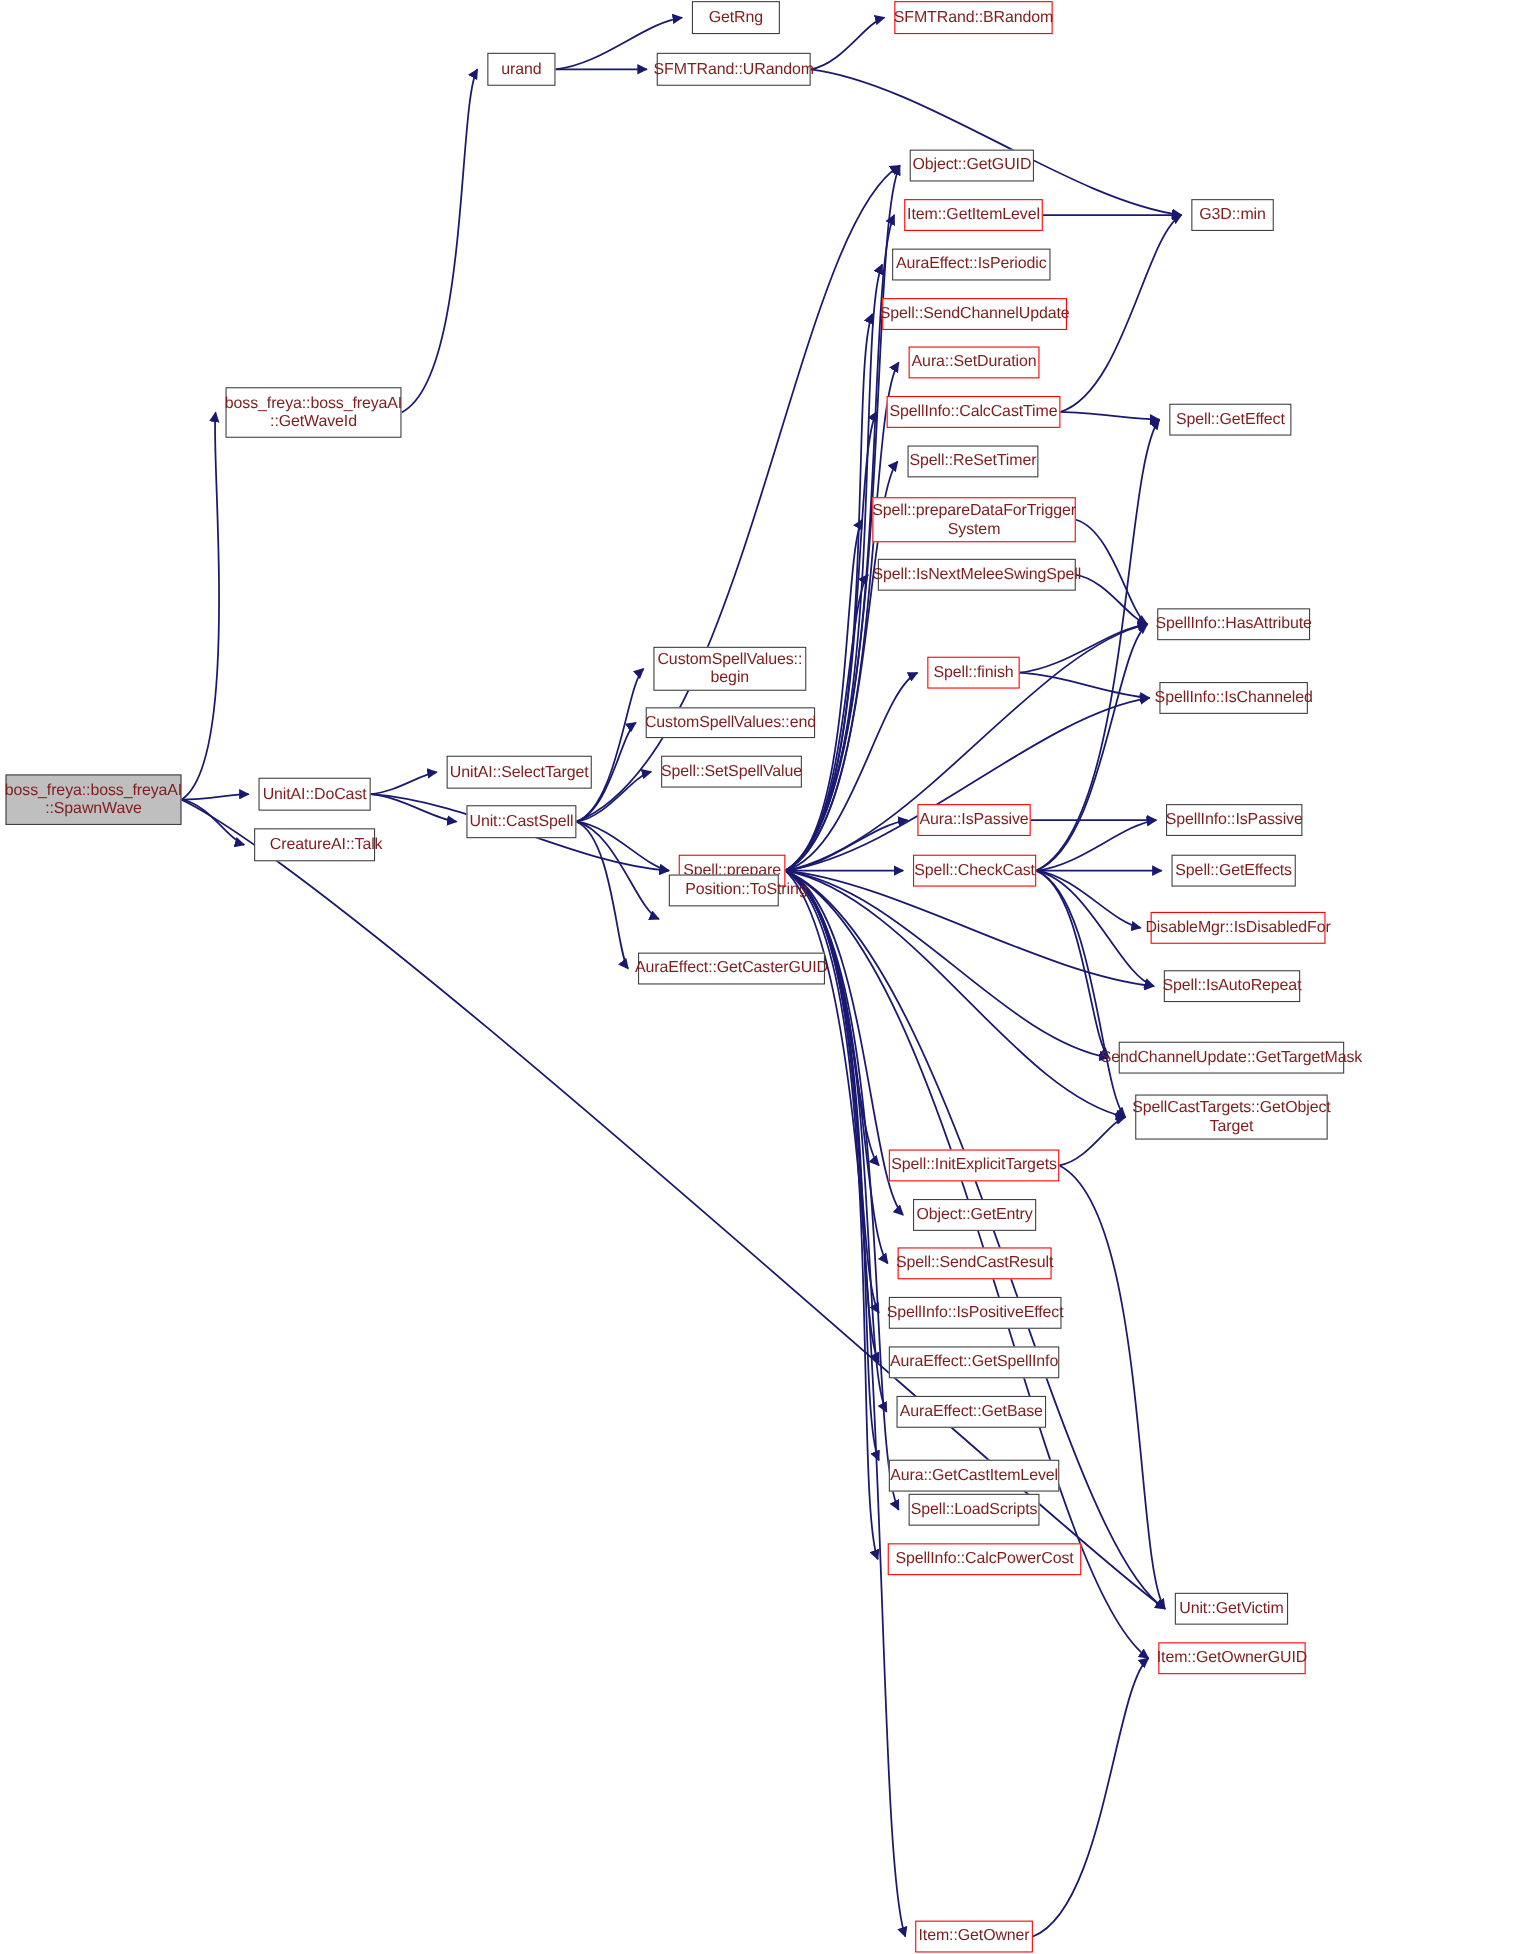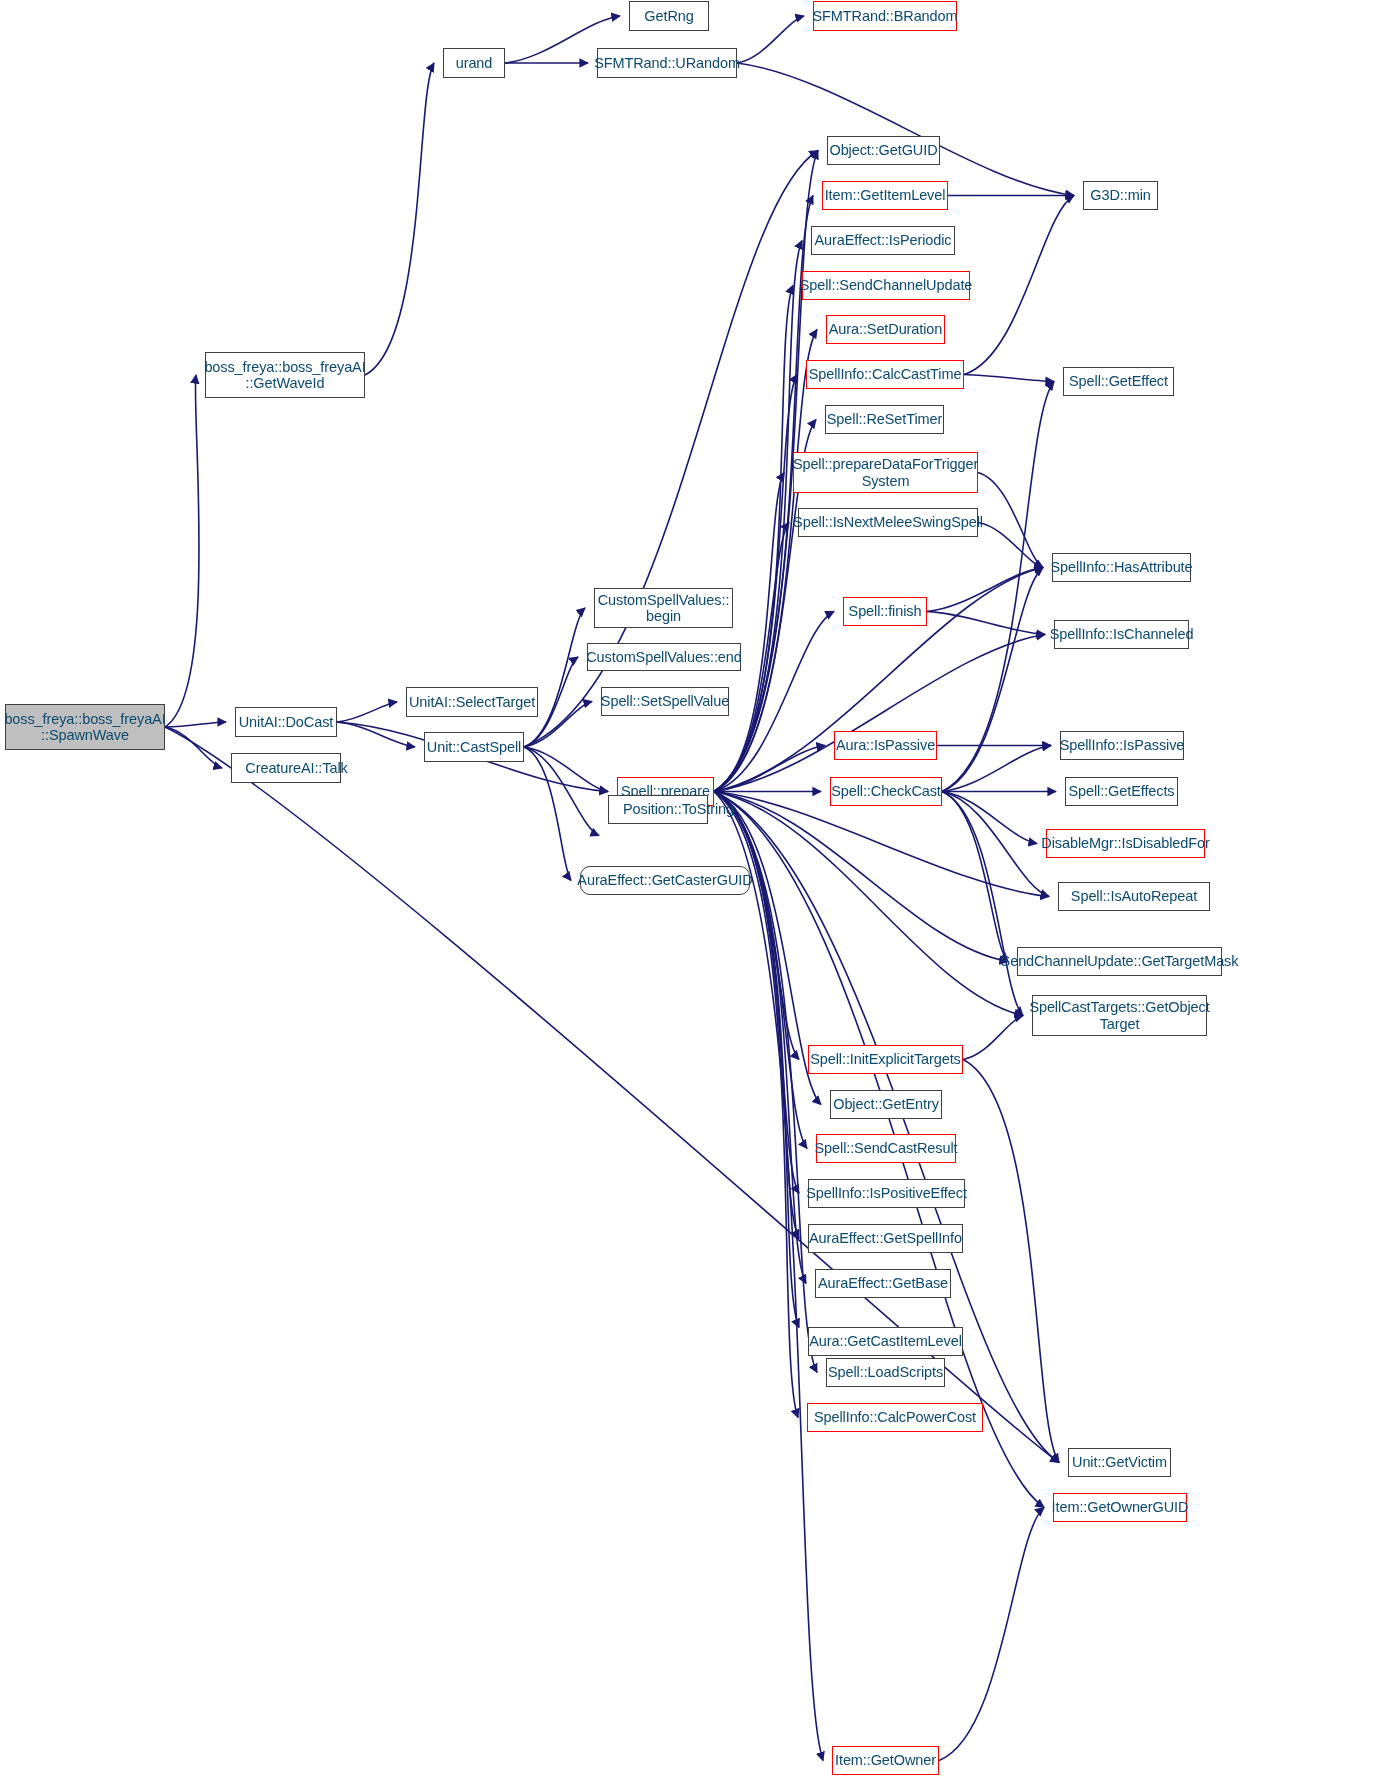--- a/index.html
+++ b/index.html
@@ -27,21 +27,21 @@
   }
   .node {
     position: absolute;
     box-sizing: border-box;
     display: flex;
     align-items: center;
     justify-content: center;
     text-align: center;
     background: #ffffff;
     border: 1px solid #404040;
-    color: #0c4a6e;
+    color: #7f1d1d;
     font-size: 14.5px;
     line-height: 1.12;
     letter-spacing: -0.1px;
     white-space: pre-line;
     padding: 0 3px;
   }
   .node.red {
     border-color: #ff0000;
   }
   .node.root {
@@ -141,21 +141,21 @@
       <div class="node" style="left: 235px; top: 707px; width: 102px; height: 30px;">UnitAI::DoCast</div>
       <div class="node" style="left: 231px; top: 753px; width: 110px; height: 30px; padding-left: 24px;">CreatureAI::Talk</div>
       <div class="node" style="left: 406px; top: 687px; width: 132px; height: 30px;">UnitAI::SelectTarget</div>
       <div class="node" style="left: 424px; top: 732px; width: 100px; height: 30px; text-align: right;">Unit::CastSpell</div>
       <div class="node" style="left: 594px; top: 588px; width: 139px; height: 40px;">CustomSpellValues::
 begin</div>
       <div class="node" style="left: 587px; top: 643px; width: 154px; height: 28px;">CustomSpellValues::end</div>
       <div class="node" style="left: 601px; top: 687px; width: 128px; height: 29px;">Spell::SetSpellValue</div>
       <div class="node red" style="left: 617px; top: 777px; width: 97px; height: 29px;">Spell::prepare</div>
       <div class="node" style="left: 608px; top: 795px; width: 100px; height: 29px; padding-left: 44px;">Position::ToString</div>
-      <div class="node" style="left: 580px; top: 866px; width: 170px; height: 29px; border-radius: 10px;">AuraEffect::GetCasterGUID</div>
+      <div class="node" style="left: 580px; top: 866px; width: 170px; height: 29px;">AuraEffect::GetCasterGUID</div>
       <div class="node" style="left: 827px; top: 136px; width: 113px; height: 29px;">Object::GetGUID</div>
       <div class="node red" style="left: 822px; top: 181px; width: 126px; height: 29px;">Item::GetItemLevel</div>
       <div class="node" style="left: 811px; top: 226px; width: 144px; height: 29px;">AuraEffect::IsPeriodic</div>
       <div class="node red" style="left: 802px; top: 271px; width: 168px; height: 29px;">Spell::SendChannelUpdate</div>
       <div class="node red" style="left: 826px; top: 315px; width: 119px; height: 29px;">Aura::SetDuration</div>
       <div class="node red" style="left: 806px; top: 360px; width: 158px; height: 29px;">SpellInfo::CalcCastTime</div>
       <div class="node" style="left: 825px; top: 405px; width: 119px; height: 29px;">Spell::ReSetTimer</div>
       <div class="node red" style="left: 793px; top: 452px; width: 185px; height: 41px;">Spell::prepareDataForTrigger
 System</div>
       <div class="node" style="left: 798px; top: 508px; width: 180px; height: 29px;">Spell::IsNextMeleeSwingSpell</div>
@@ -172,20 +172,20 @@
       <div class="node" style="left: 826px; top: 1358px; width: 119px; height: 29px;">Spell::LoadScripts</div>
       <div class="node red" style="left: 807px; top: 1403px; width: 176px; height: 29px;">SpellInfo::CalcPowerCost</div>
       <div class="node red" style="left: 832px; top: 1746px; width: 107px; height: 29px;">Item::GetOwner</div>
       <div class="node" style="left: 1083px; top: 181px; width: 75px; height: 29px;">G3D::min</div>
       <div class="node" style="left: 1063px; top: 367px; width: 111px; height: 29px;">Spell::GetEffect</div>
       <div class="node" style="left: 1052px; top: 553px; width: 139px; height: 29px;">SpellInfo::HasAttribute</div>
       <div class="node" style="left: 1054px; top: 620px; width: 135px; height: 29px;">SpellInfo::IsChanneled</div>
       <div class="node" style="left: 1060px; top: 731px; width: 124px; height: 29px;">SpellInfo::IsPassive</div>
       <div class="node" style="left: 1065px; top: 777px; width: 113px; height: 29px; text-align: right;">Spell::GetEffects</div>
       <div class="node red" style="left: 1046px; top: 829px; width: 159px; height: 29px;">DisableMgr::IsDisabledFor</div>
-      <div class="node" style="left: 1058px; top: 882px; width: 152px; height: 29px;">Spell::IsAutoRepeat</div>
+      <div class="node" style="left: 1058px; top: 882px; width: 124px; height: 29px;">Spell::IsAutoRepeat</div>
       <div class="node" style="left: 1017px; top: 947px; width: 205px; height: 29px;">SendChannelUpdate::GetTargetMask</div>
       <div class="node" style="left: 1032px; top: 995px; width: 175px; height: 41px;">SpellCastTargets::GetObject
 Target</div>
       <div class="node" style="left: 1068px; top: 1448px; width: 103px; height: 29px;">Unit::GetVictim</div>
       <div class="node red" style="left: 1053px; top: 1493px; width: 134px; height: 29px;">Item::GetOwnerGUID</div>
     </div>
 </div>
 
 </body></html>

